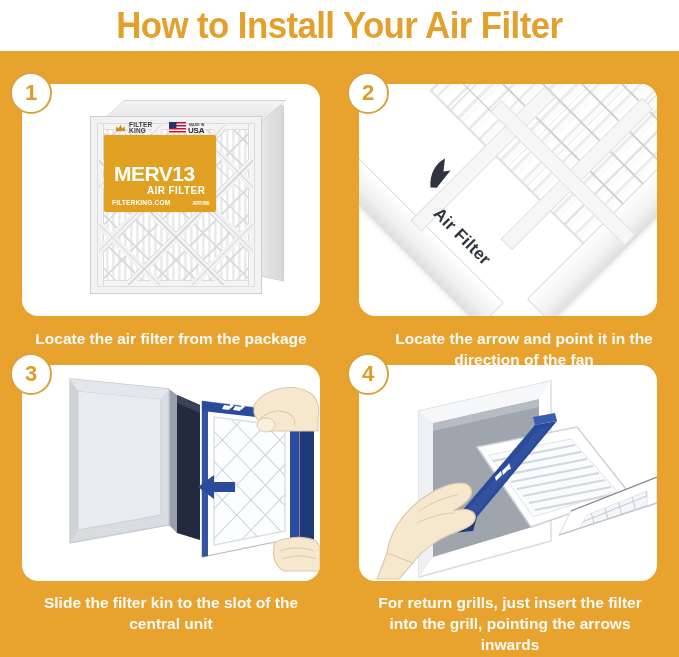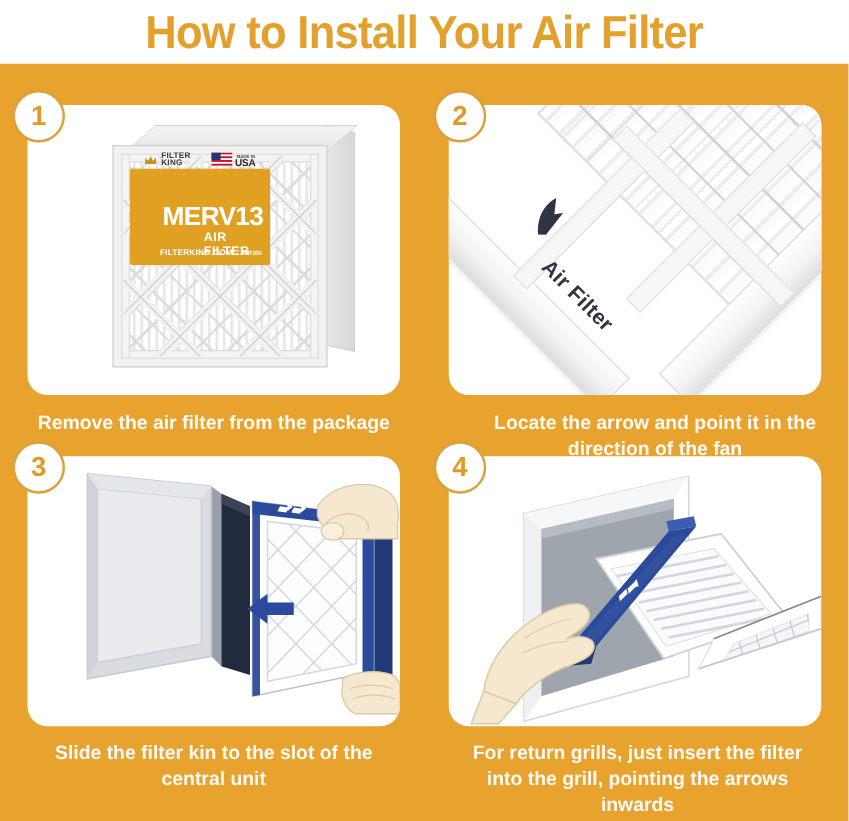--- a/index.html
+++ b/index.html
@@ -119,21 +119,20 @@
     border-radius:2px;
     z-index:5;
     box-shadow:0 0 0 1px rgba(0,0,0,0.03);
   }
   .lbl-merv-text {
     position:absolute;
     color:#ffffff;
     font-weight:bold;
     font-family:"Liberation Sans Narrow","Liberation Sans",sans-serif;
     letter-spacing:-0.5px;
-    margin-left:16px;
   }
 
   
   .corner-stage { position:absolute; overflow:hidden; }
 
   
   .illus { position:absolute; }
 </style>
 </head>
 <body>
@@ -213,21 +212,21 @@
                   <div style="font-size:3.6px; font-weight:bold; color:#4a4a4a;">MADE IN</div>
                   <div style="font-size:8px; font-weight:bold; color:#2b2b2b; letter-spacing:-.2px;">USA</div>
                 </div>
               </div>
             </div>
           </div>
 
         </div>
         <div class="badge" style="left:-12px; top:-12px;">1</div>
       </div>
-      <div class="caption" style="left:22px; top:277px; width:298px;">Remove the air filter from the package</div>
+      <div class="caption" style="left:22px; top:277px; width:298px;">Locate the air filter from the package</div>
     </div>
 
     <div class="step">
       <div class="card" style="left:359px; top:33px; width:298px; height:232px;">
         <div class="card-inner">
 
           <div class="corner-stage" style="left:0; top:0; right:0; bottom:0;">
 
             <div style="position:absolute; left:108px; top:-84px; width:250px; height:210px;
                         transform:rotate(45deg); transform-origin:center;

